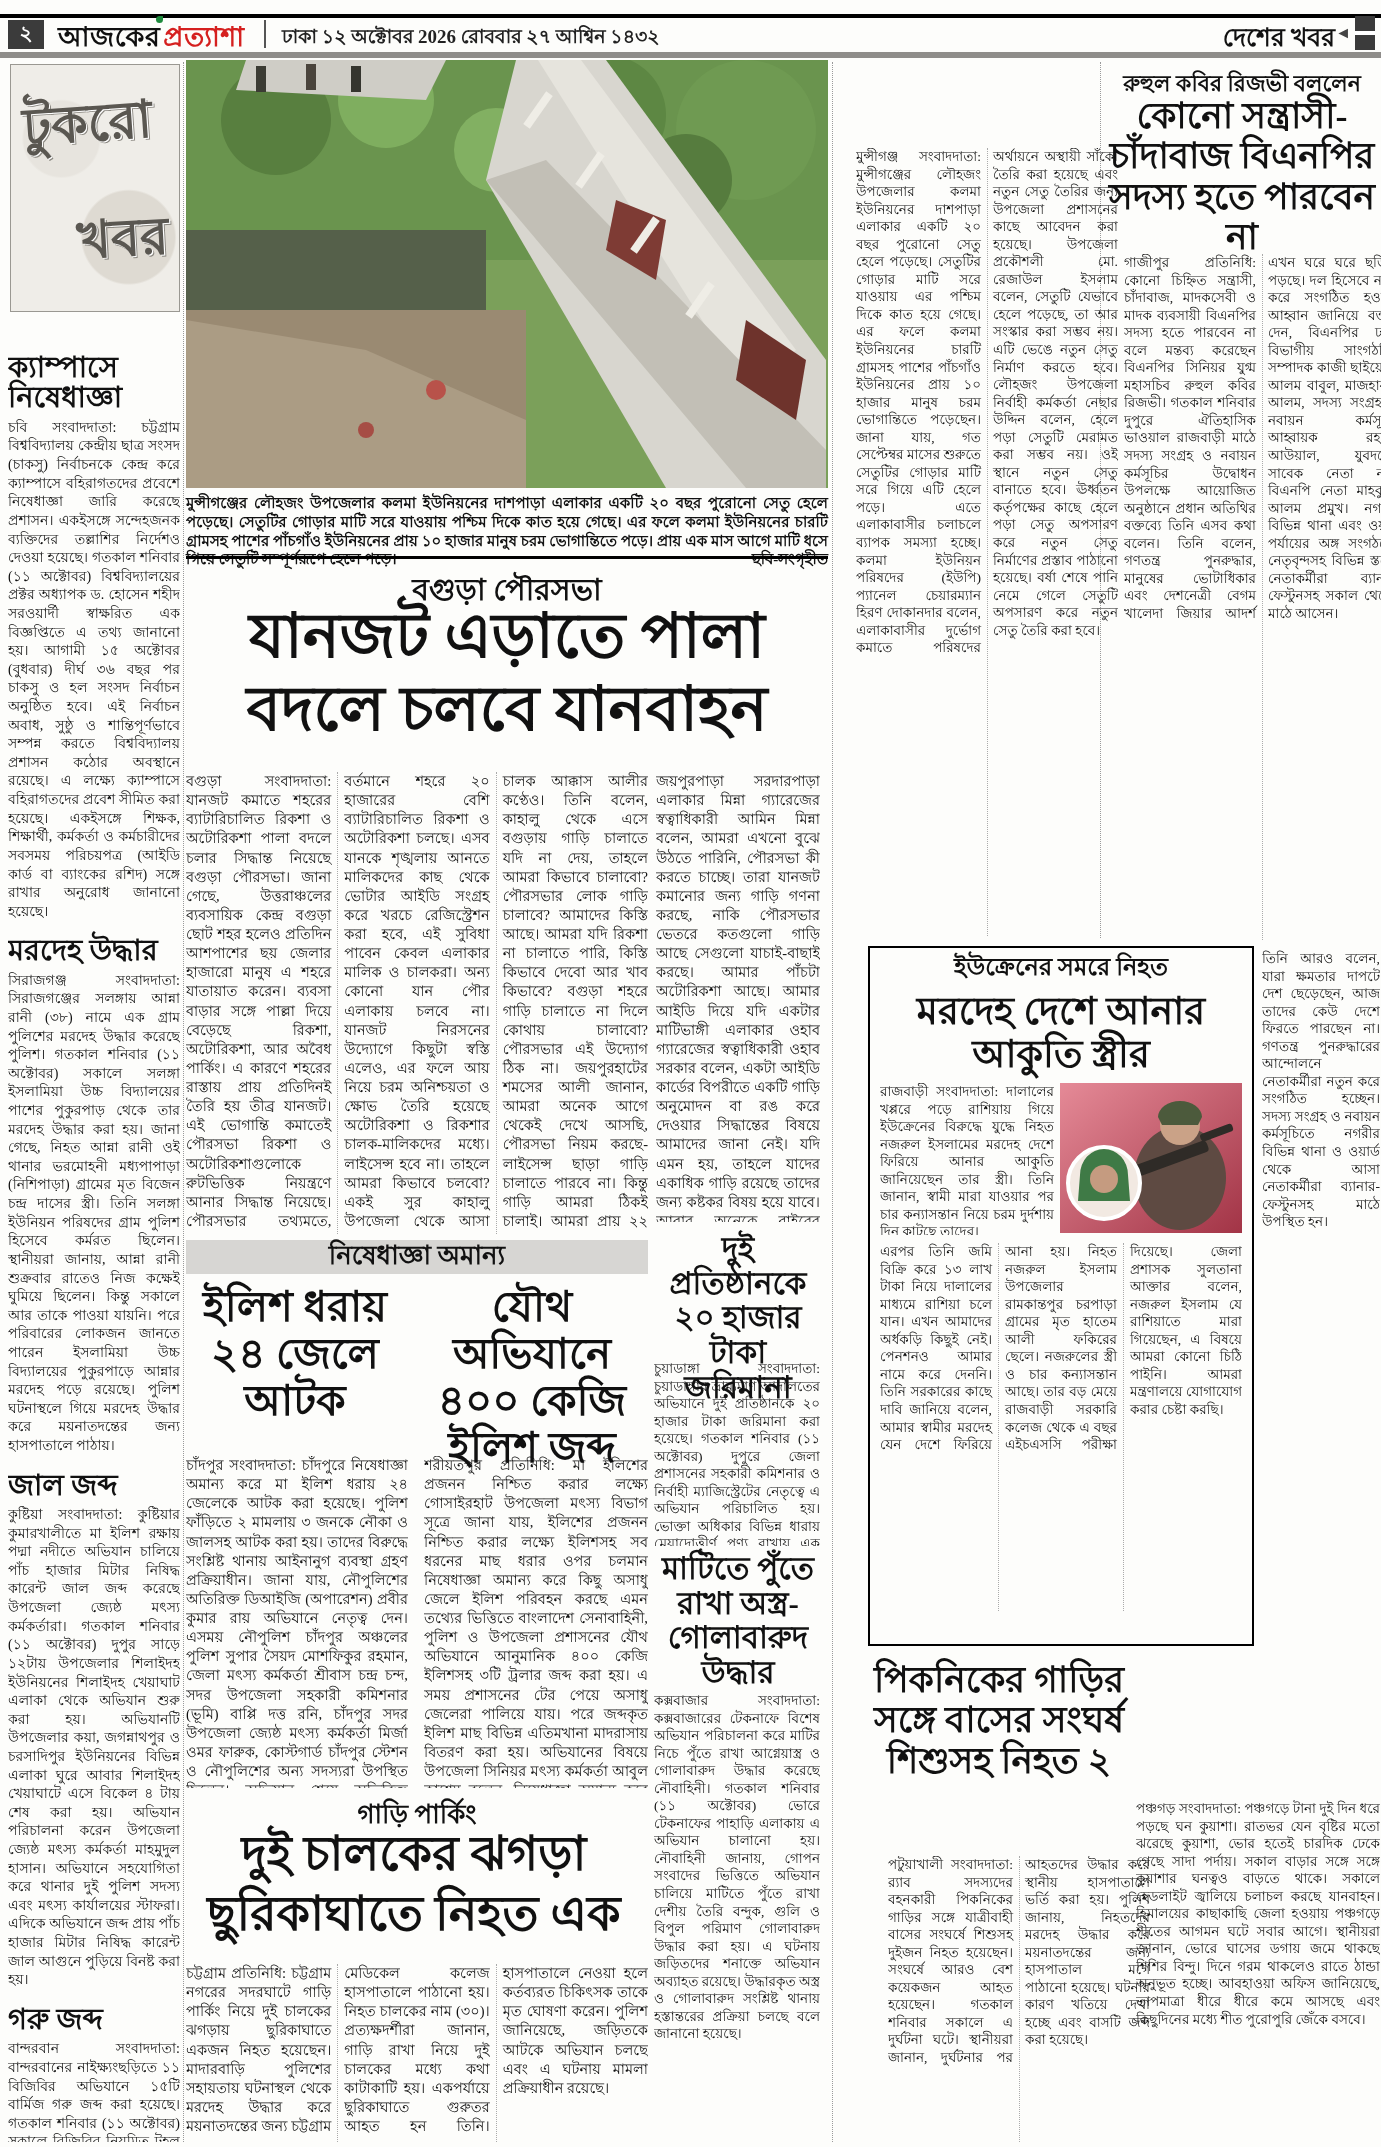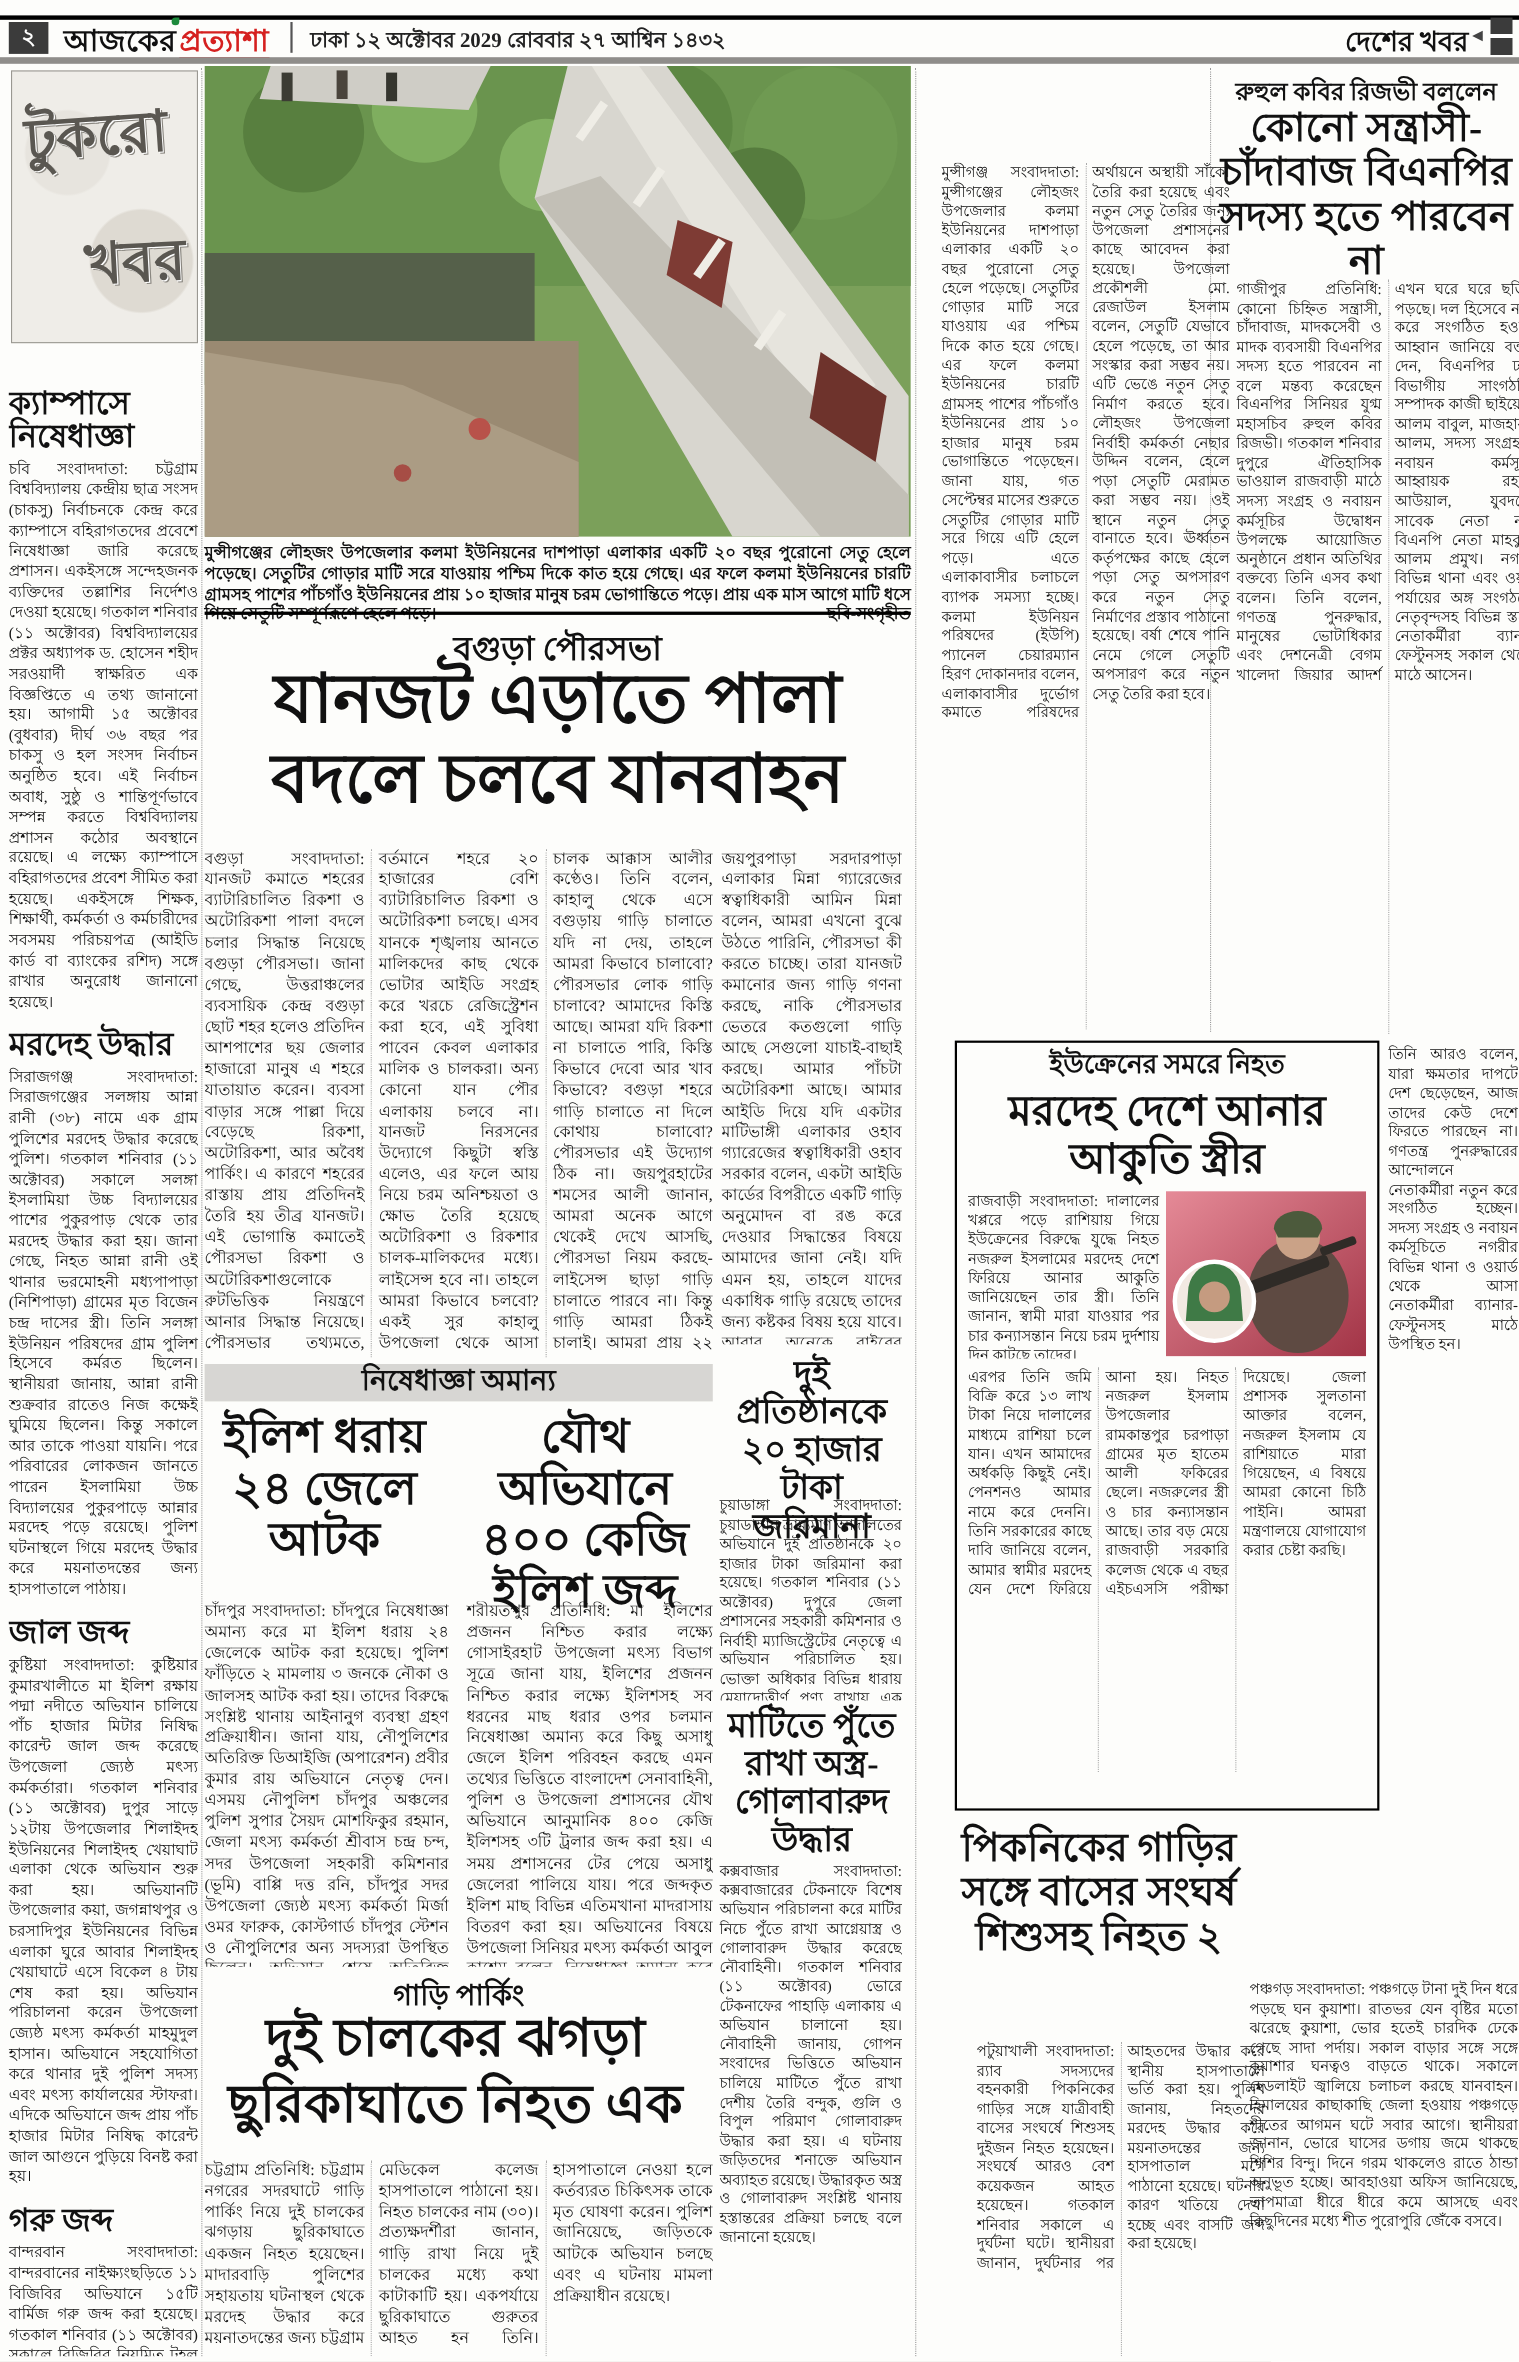--- a/index.html
+++ b/index.html
@@ -91,21 +91,21 @@
 <body>
 
 <div id="page">
 
   <div class="abs top-rule"></div>
   <div class="abs pg-box">২</div>
   <div class="abs logo">
     <span class="l1">আজকের</span><span class="leaf"></span><span class="l2">প্রত্যাশা</span>
   </div>
   <div class="abs hdr-sep"></div>
-  <div class="abs dateline">ঢাকা ১২ অক্টোবর 2029 রোববার ২৭ আশ্বিন ১৪৩২</div>
+  <div class="abs dateline">ঢাকা ১২ অক্টোবর 2026 রোববার ২৭ আশ্বিন ১৪৩২</div>
   <div class="section-name">দেশের খবর</div>
   <div class="section-arrow">◄</div>
   <div class="section-box"></div>
   <div class="abs gray-rule"></div>
 
   <div class="abs vdot" style="left:183px;top:62px;height:2080px;"></div>
   <div class="abs vdot" style="left:832px;top:62px;height:2080px;"></div>
   <div class="abs vdot" style="left:1100px;top:62px;height:876px;"></div>
 
   <div class="abs tukro-box">

